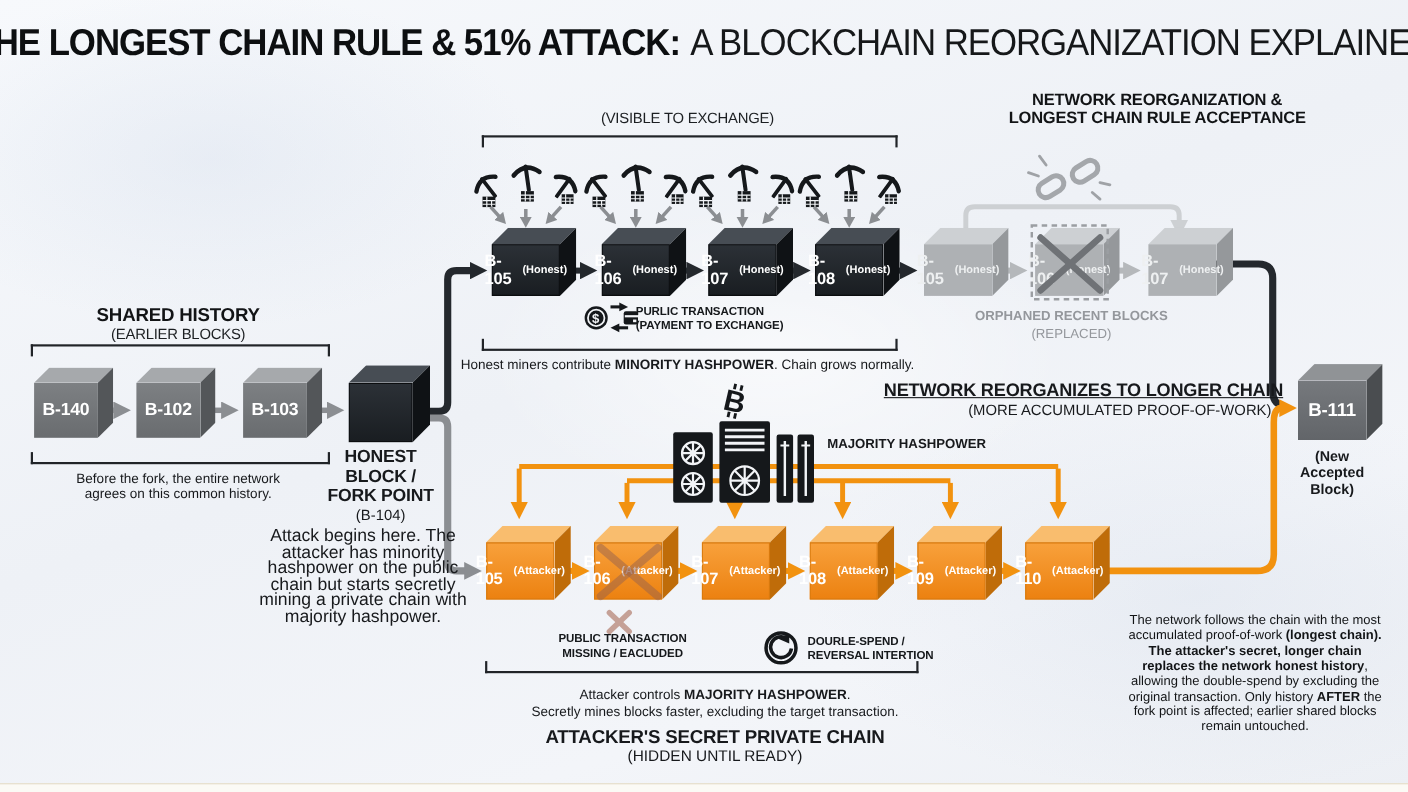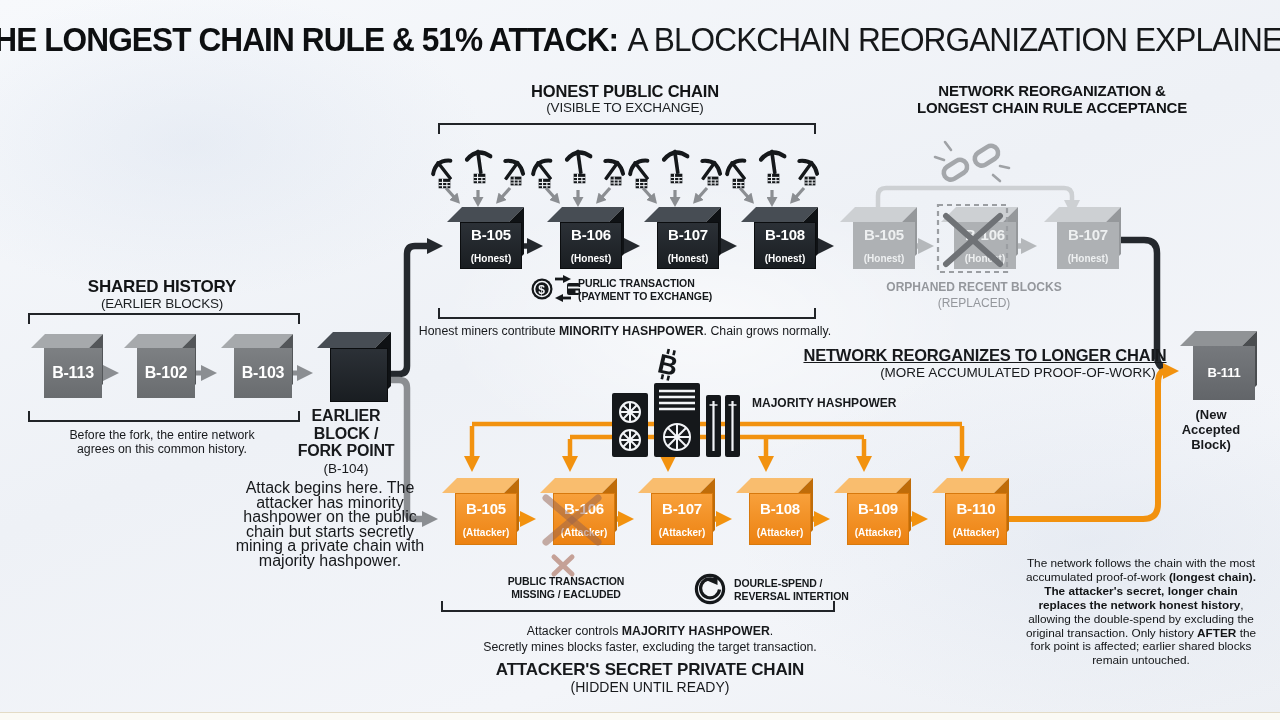--- a/index.html
+++ b/index.html
@@ -25,21 +25,21 @@
   .cap{font-size:12.3px;color:#17191c;}
   .cap b{font-weight:bold;}
   .small-bold{font-weight:bold;font-size:10.5px;letter-spacing:-0.1px;line-height:13px;color:#15181b;}
   .gray-txt{color:#94979c;}
   
   .brk-down{position:absolute;height:9px;border-top:2.5px solid #212428;border-left:2.5px solid #212428;border-right:2.5px solid #212428;}
   .brk-up{position:absolute;height:9px;border-bottom:2.5px solid #212428;border-left:2.5px solid #212428;border-right:2.5px solid #212428;}
   
   .blk{position:absolute;z-index:3;}
   .blk .f-front,.blk .f-top,.blk .f-side{position:absolute;}
-  .blk .f-front{display:flex;flex-direction:column;align-items:center;justify-content:center;gap:10px;margin-left:13px;}
+  .blk .f-front{display:flex;align-items:center;justify-content:center;gap:10px;}
   .vA{width:77px;height:62px;}
   .vA .f-front{left:0;top:15px;width:62px;height:47px;}
   .vA .f-top{left:0;top:0;width:77px;height:15px;clip-path:polygon(15px 0,77px 0,62px 15px,0 15px);}
   .vA .f-side{left:62px;top:0;width:15px;height:62px;clip-path:polygon(0 15px,15px 0,15px 47px,0 62px);}
   .vB{width:77px;height:67px;}
   .vB .f-front{left:0;top:15px;width:62px;height:52px;}
   .vB .f-top{left:0;top:0;width:77px;height:15px;clip-path:polygon(15px 0,77px 0,62px 15px,0 15px);}
   .vB .f-side{left:62px;top:0;width:15px;height:67px;clip-path:polygon(0 15px,15px 0,15px 52px,0 67px);}
   .vC{width:72px;height:64px;}
   .vC .f-front{left:0;top:14px;width:58px;height:50px;}
@@ -149,21 +149,20 @@
   <div class="brk-up z2" style="left:438px;top:308px;width:374px;"></div>
   <div class="brk-down z2" style="left:28px;top:313px;width:268px;"></div>
   <div class="brk-up z2" style="left:28px;top:411px;width:268px;"></div>
   <div class="brk-up z2" style="left:441px;top:601px;width:390px;"></div>
 
   <div class="title">
     <span class="tb">THE LONGEST CHAIN RULE &amp; 51% ATTACK:</span>
     <span class="tl">A BLOCKCHAIN REORGANIZATION EXPLAINED</span>
   </div>
 
-  <div class="abs ctr h-big z5" style="left:475px;top:82px;width:300px;">HONEST PUBLIC CHAIN</div>
   <div class="abs ctr h-sub z5" style="left:475px;top:100px;width:300px;">(VISIBLE TO EXCHANGE)</div>
 
   <div class="abs ctr h-big z5" style="left:42px;top:277px;width:240px;font-size:17px;">SHARED HISTORY</div>
 
   <div class="abs ctr h-med z5" style="left:902px;top:83px;width:300px;">
     <div>NETWORK REORGANIZATION &amp;</div>
     <div>LONGEST CHAIN RULE ACCEPTANCE</div>
   </div>
   <div class="abs ctr h-sub z5" style="left:42px;top:296px;width:240px;">(EARLIER BLOCKS)</div>
   <div class="abs ctr cap z5" style="left:42px;top:428px;width:240px;">
@@ -175,21 +174,21 @@
     <span>Honest miners contribute </span><b>MINORITY HASHPOWER</b><span>. Chain grows normally.</span>
   </div>
 
   <div class="abs ctr gray-txt z5" style="left:874px;top:280px;width:200px;font-weight:bold;font-size:12px;">ORPHANED RECENT BLOCKS</div>
   <div class="abs ctr gray-txt z5" style="left:874px;top:296px;width:200px;font-size:12px;">(REPLACED)</div>
 
   <div class="abs ctr z5" style="left:795px;top:346px;width:380px;font-weight:bold;font-size:16.5px;letter-spacing:-0.2px;text-decoration:underline;">NETWORK REORGANIZES TO LONGER CHAIN</div>
   <div class="abs ctr z5" style="left:828px;top:365px;width:380px;font-size:13.5px;">(MORE ACCUMULATED PROOF-OF-WORK)</div>
 
   <div class="abs ctr z5" style="left:256px;top:407px;width:180px;font-weight:bold;font-size:16px;line-height:17.5px;letter-spacing:-0.2px;">
-    <div>EARLIER</div>
+    <div>HONEST</div>
     <div>BLOCK /</div>
     <div>FORK POINT</div>
   </div>
   <div class="abs ctr z5" style="left:256px;top:461px;width:180px;font-size:13.5px;">(B-104)</div>
   <div class="abs ctr z5" style="left:235px;top:481px;width:190px;font-size:16px;line-height:14.5px;">
     <div>Attack begins here. The</div>
     <div>attacker has minority</div>
     <div>hashpower on the public</div>
     <div>chain but starts secretly</div>
     <div>mining a private chain with</div>
@@ -226,21 +225,21 @@
   </div>
 
   <div class="abs expl z5" style="left:1021px;top:557px;width:240px;">
     <span>The network follows the chain with the most accumulated proof-of-work </span><b>(longest chain).</b><span> </span><b>The attacker's secret, longer chain replaces the network honest history</b><span>, allowing the double-spend by excluding the original transaction. Only history </span><b>AFTER</b><span> the fork point is affected; earlier shared blocks remain untouched.</span>
   </div>
 
   <div class="blk vC gray" style="left:31px;top:334px;">
     <div class="f-top"></div>
       <div class="f-side"></div>
     <div class="f-front">
-        <div class="bid">B-113</div>
+        <div class="bid">B-140</div>
       </div>
   </div>
   <div class="blk vC gray" style="left:124px;top:334px;">
     <div class="f-top"></div>
       <div class="f-side"></div>
     <div class="f-front">
         <div class="bid">B-102</div>
       </div>
   </div>
   <div class="blk vC gray" style="left:221px;top:334px;">
@@ -361,21 +360,21 @@
     <div class="f-front">
         <div class="bid">B-110</div>
         <div class="btag">(Attacker)</div>
       </div>
   </div>
 
   <div class="blk vE b111c" style="left:1180px;top:331px;">
     <div class="f-top"></div>
       <div class="f-side"></div>
     <div class="f-front">
-        <div class="bid" style="font-size:13px;">B-111</div>
+        <div class="bid" style="font-size:17px;">B-111</div>
       </div>
   </div>
 
   <svg class="abs z4" width="1280" height="720" viewBox="0 0 1280 720">
     <defs>
       <symbol id="pick" viewBox="0 0 26 26">
         <path d="M2 11 Q13 1 24 11" fill="none" stroke="#15181b" stroke-width="4" stroke-linecap="round"></path>
         <path d="M13 5 L13 25" stroke="#15181b" stroke-width="3.4" stroke-linecap="round"></path>
       </symbol>
       <symbol id="brick" viewBox="0 0 12 10">

